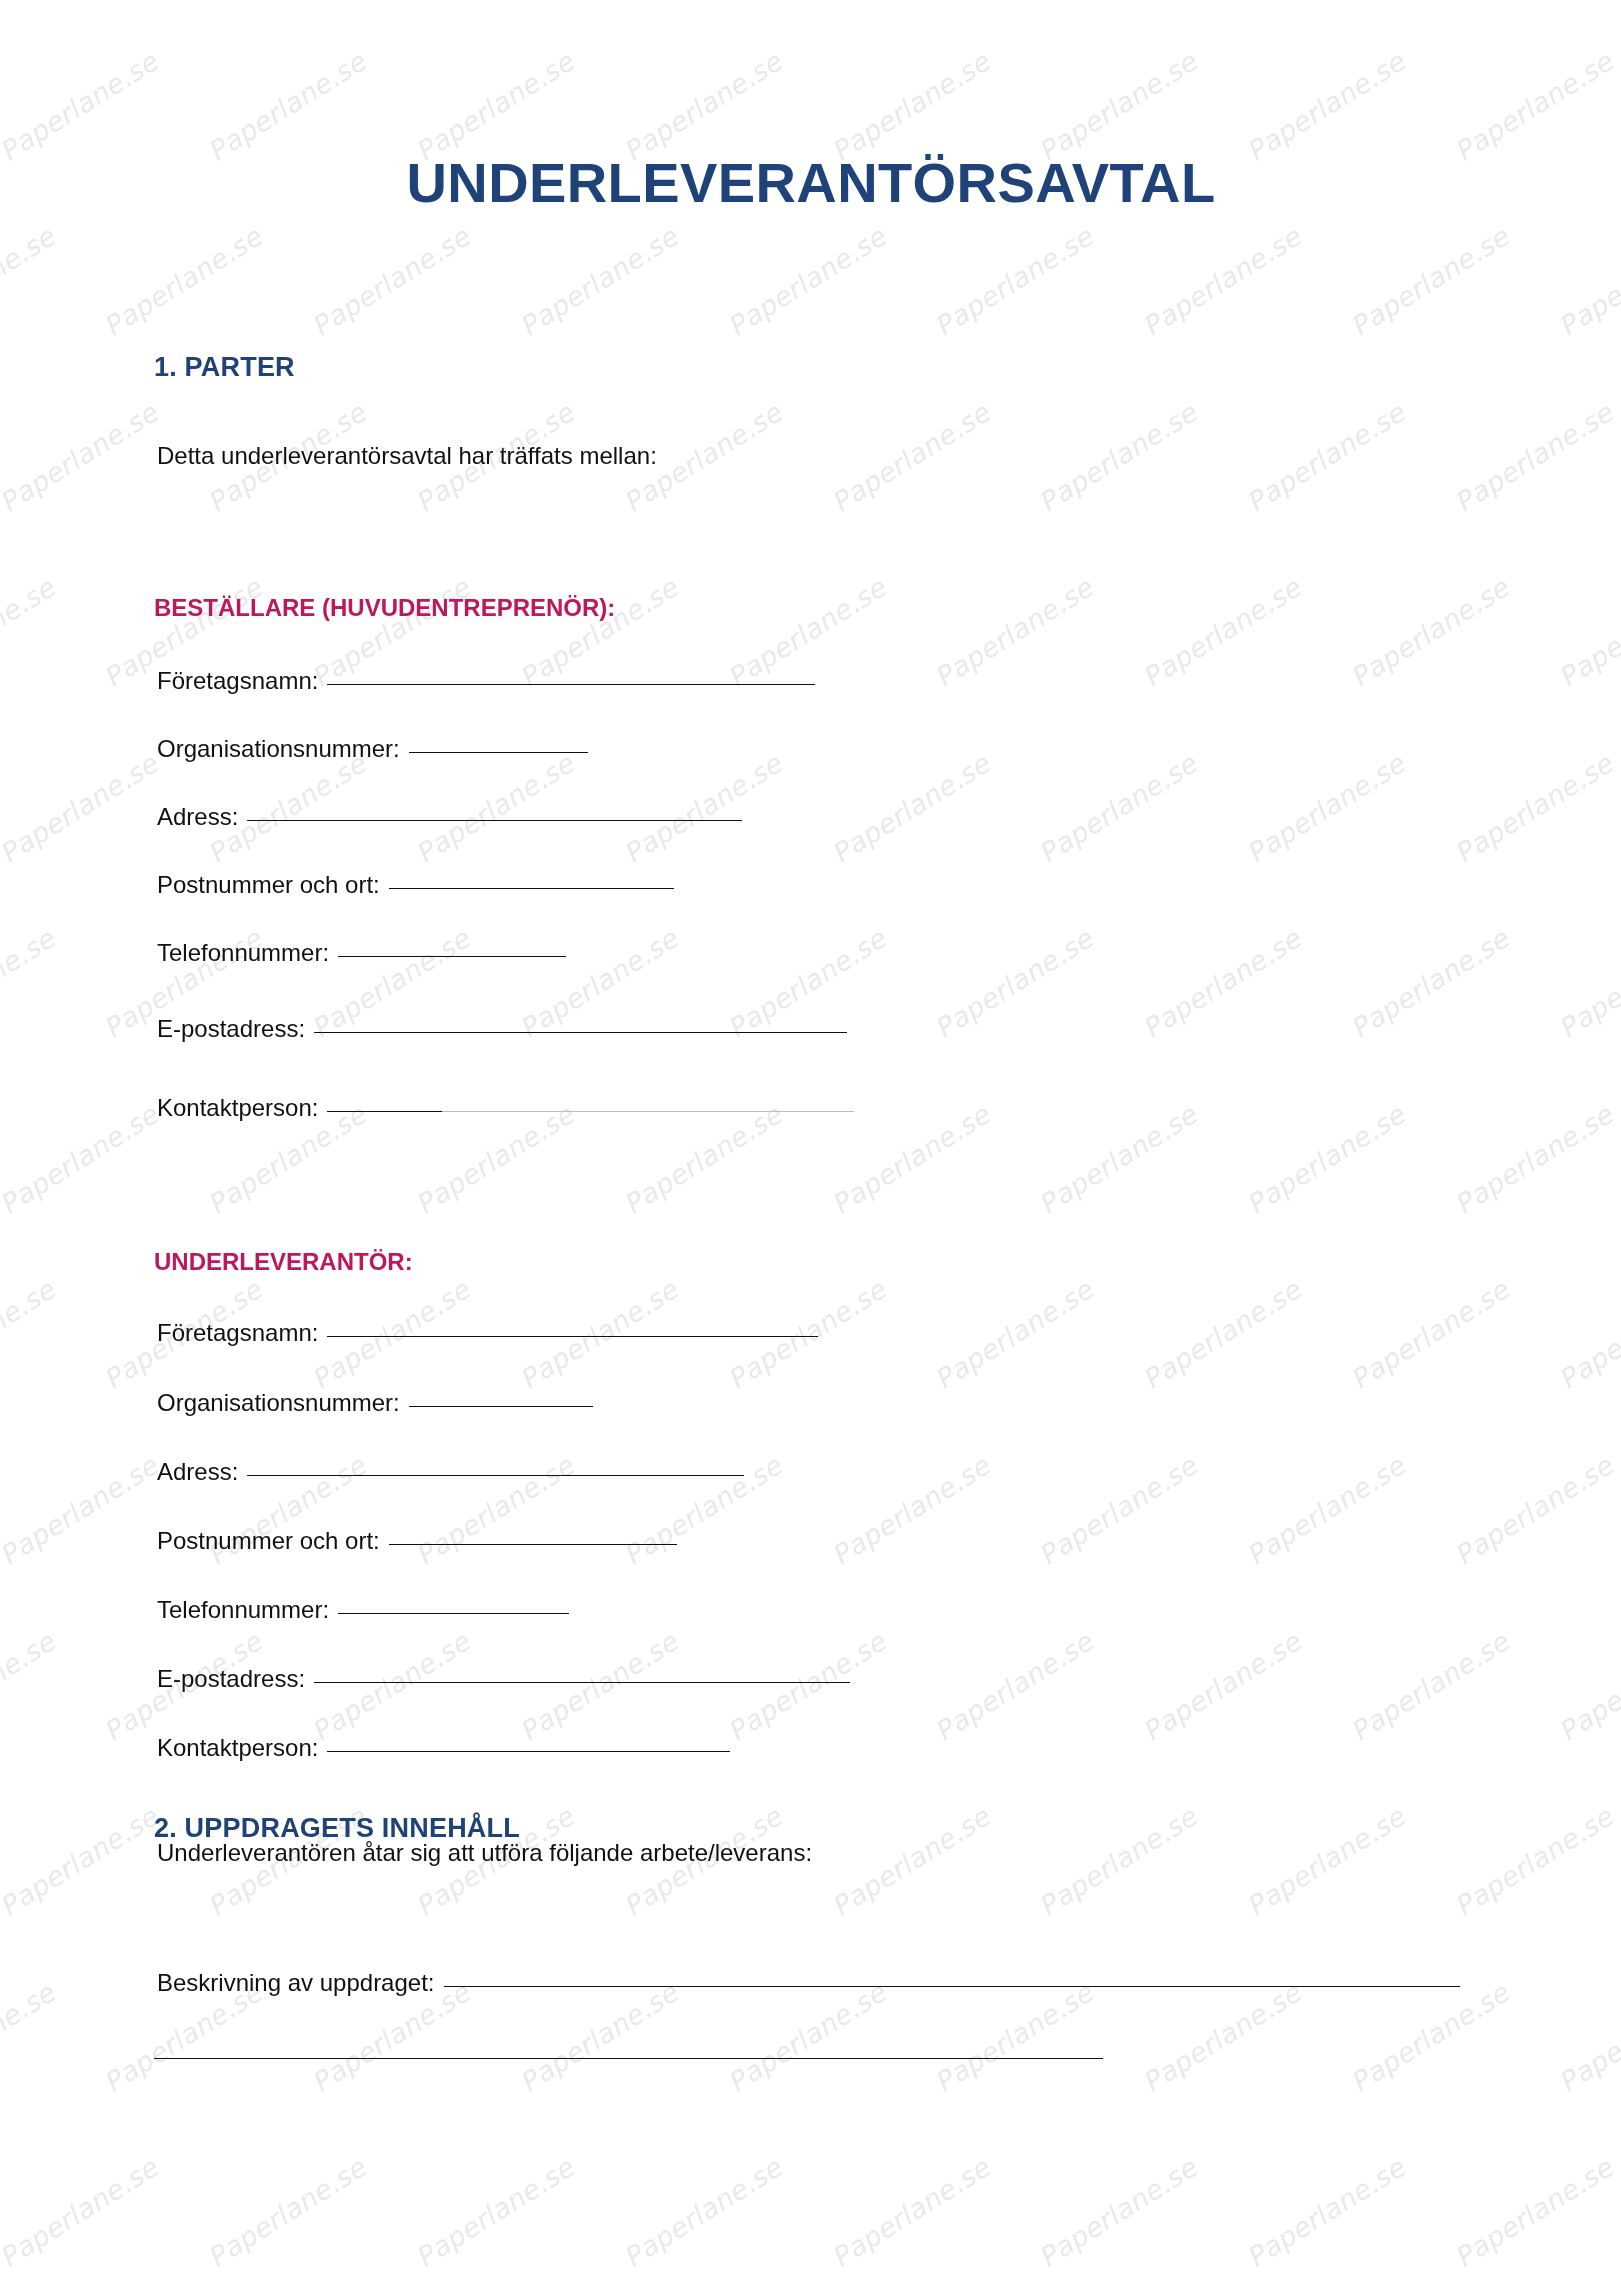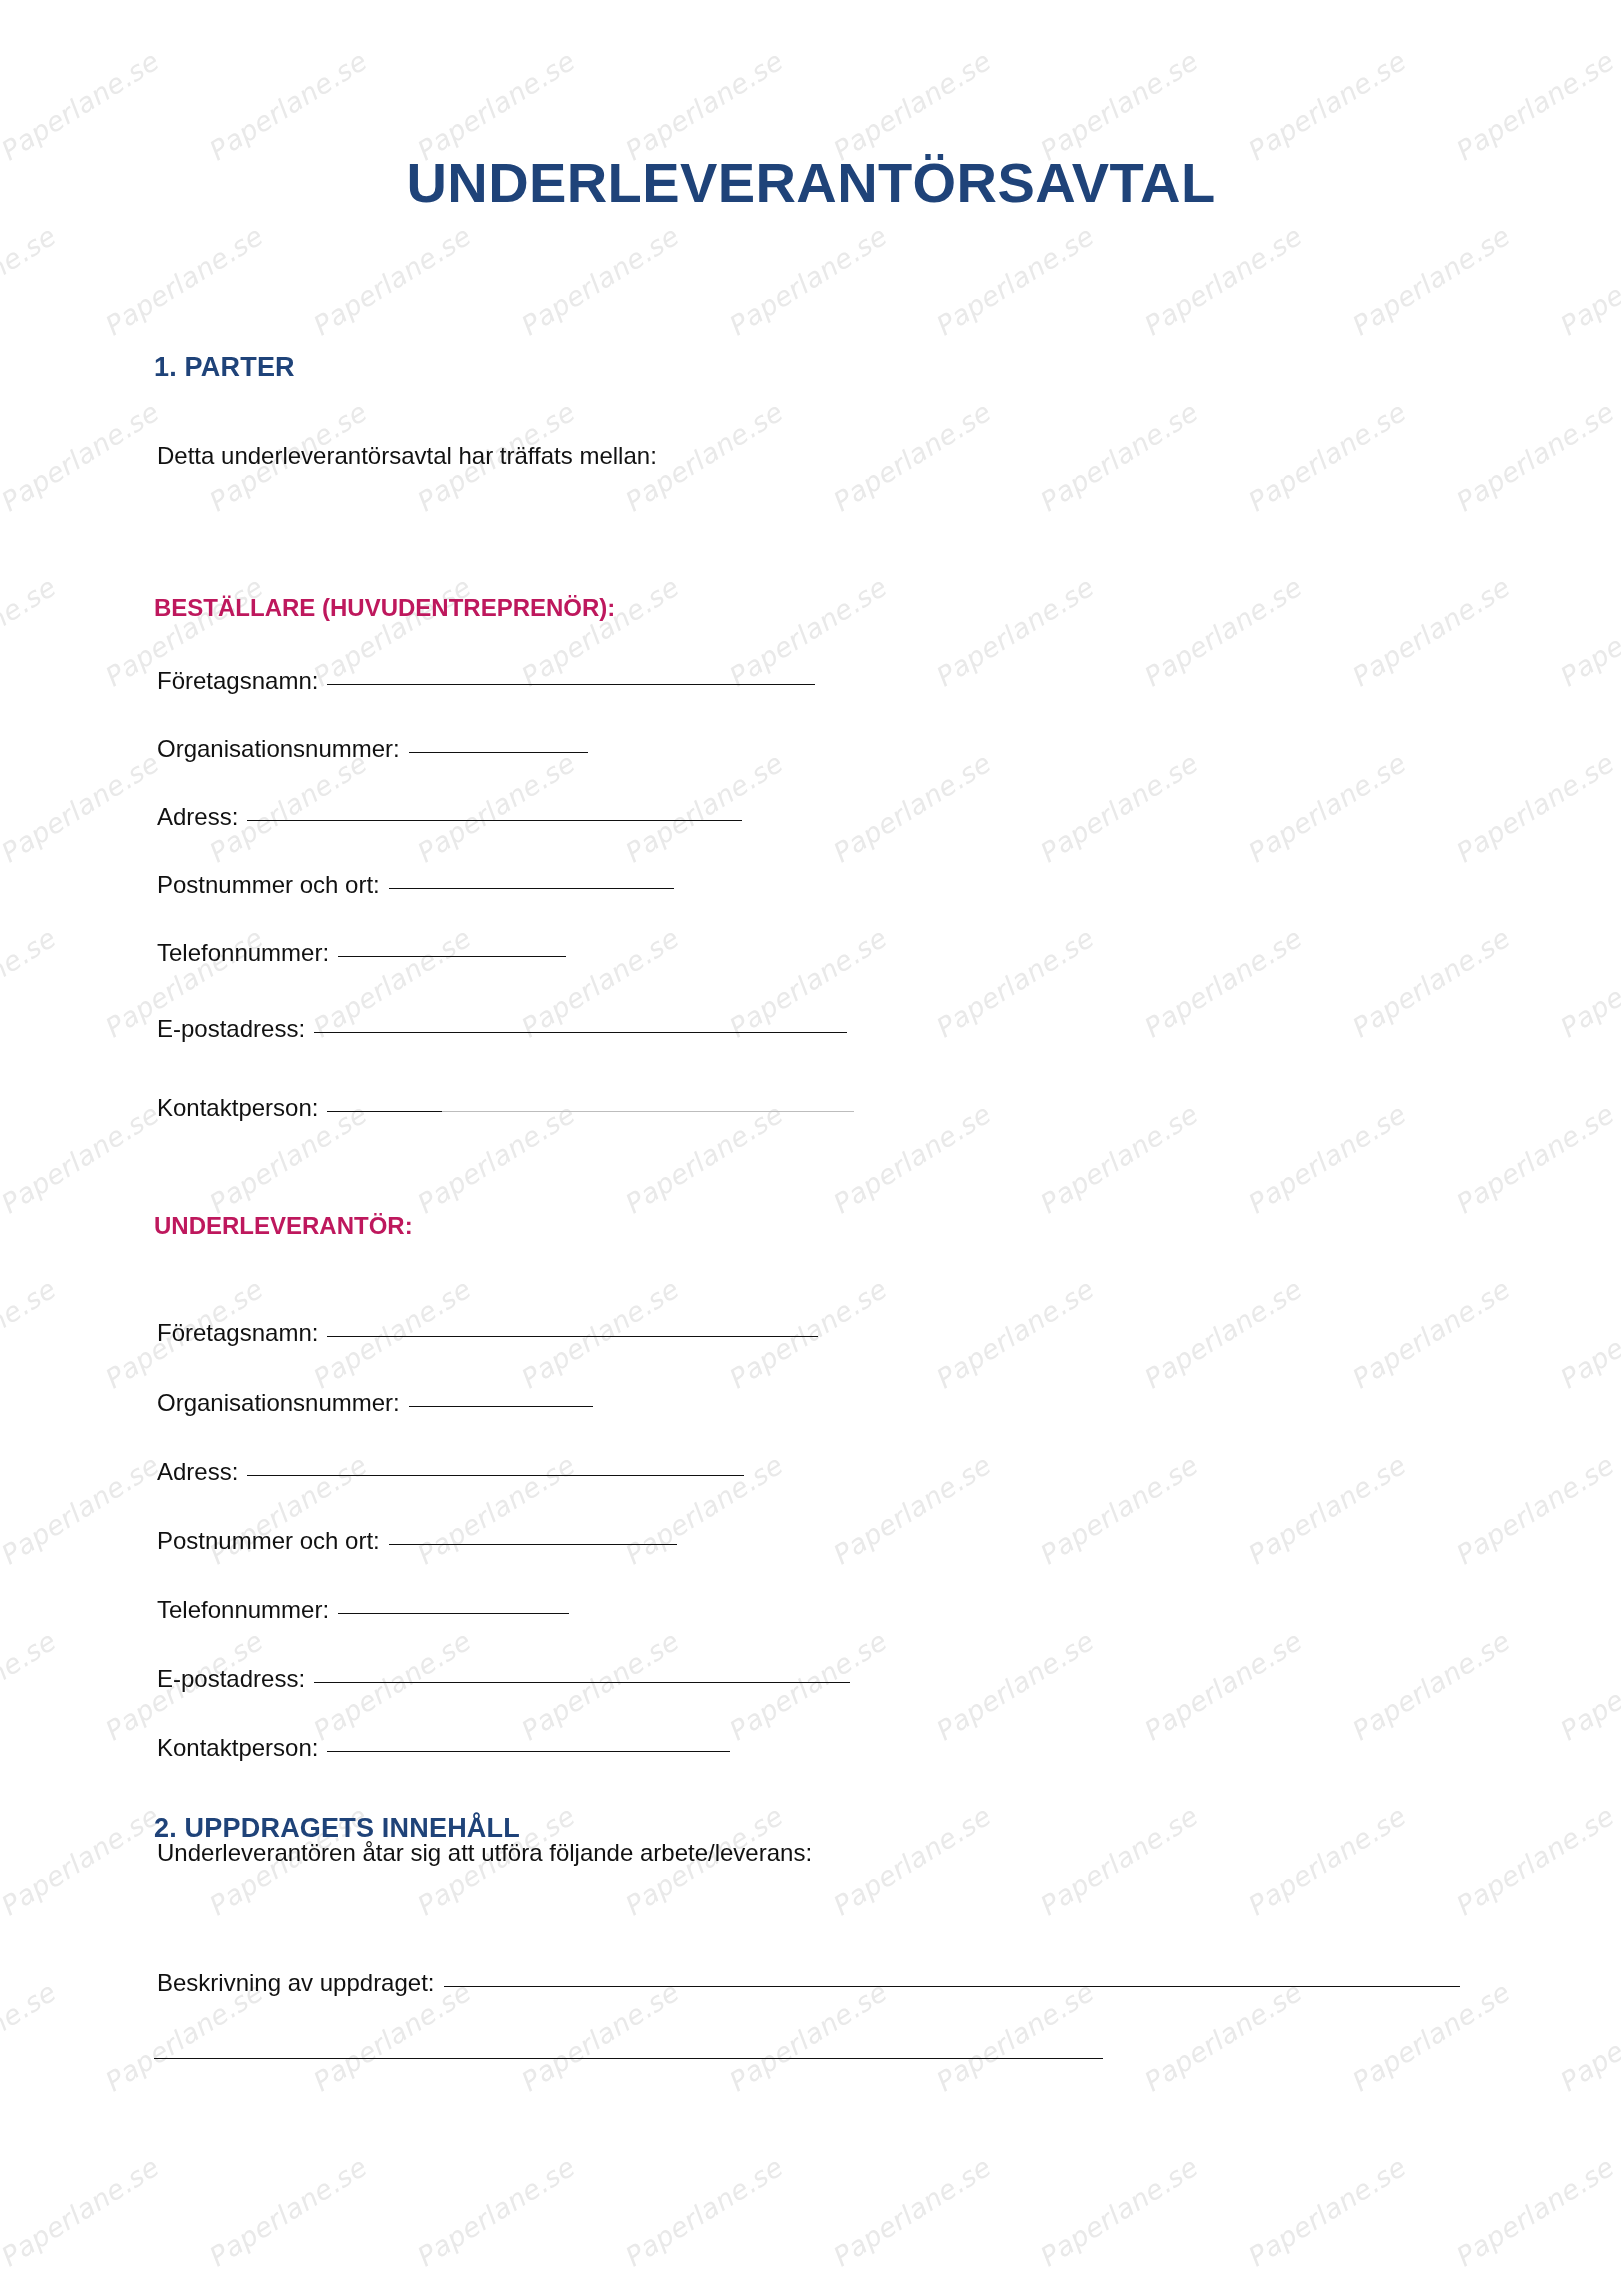--- a/index.html
+++ b/index.html
@@ -302,21 +302,21 @@
       <span class="field-rule" style="width:533px;"></span>
     </div>
 
     <div class="field-row" style="top:1094px;">
       <span class="field-label">Kontaktperson:</span>
       <span class="field-rule" style="width:115px;"></span>
       <span class="field-rule faded" style="width:412px;margin-left:0;"></span>
     </div>
 
 
-    <div class="party-heading" style="top:1212px;">UNDERLEVERANTÖR:</div>
+    <div class="party-heading" style="top:1248px;">UNDERLEVERANTÖR:</div>
 
     <div class="field-row" style="top:1319px;">
       <span class="field-label">Företagsnamn:</span>
       <span class="field-rule" style="width:491px;"></span>
     </div>
 
     <div class="field-row" style="top:1389px;">
       <span class="field-label">Organisationsnummer:</span>
       <span class="field-rule" style="width:184px;"></span>
     </div>

